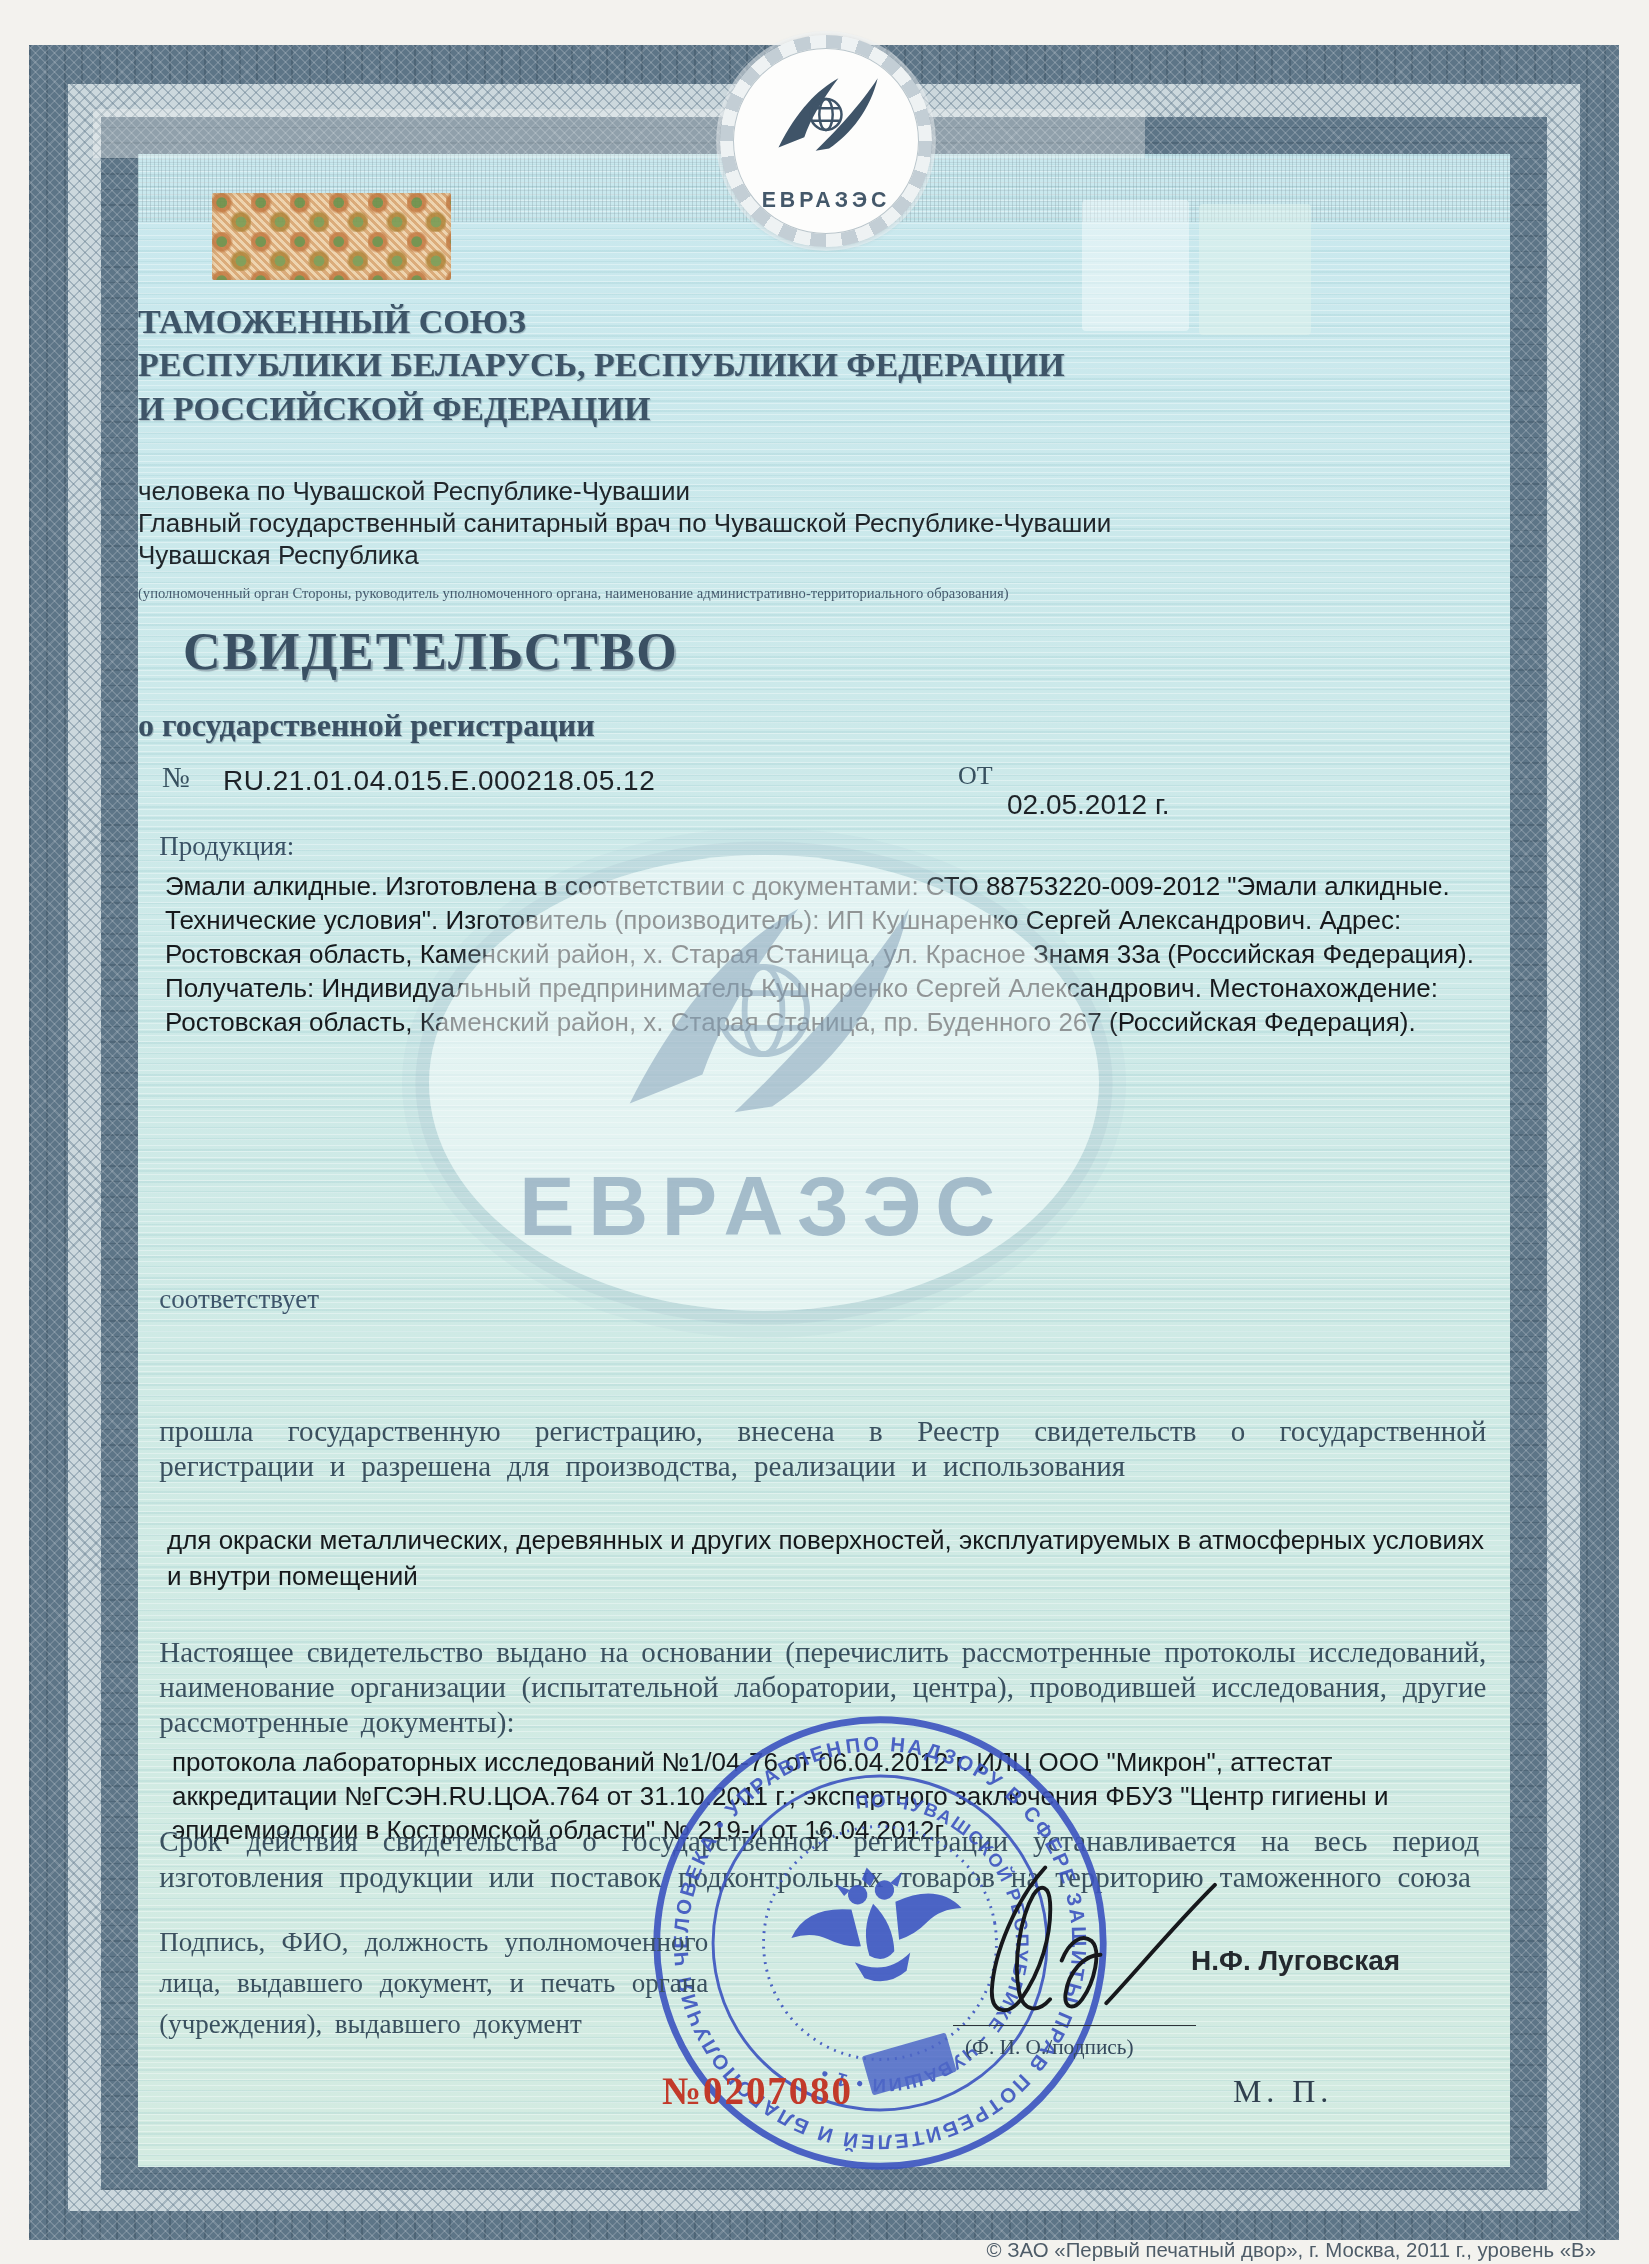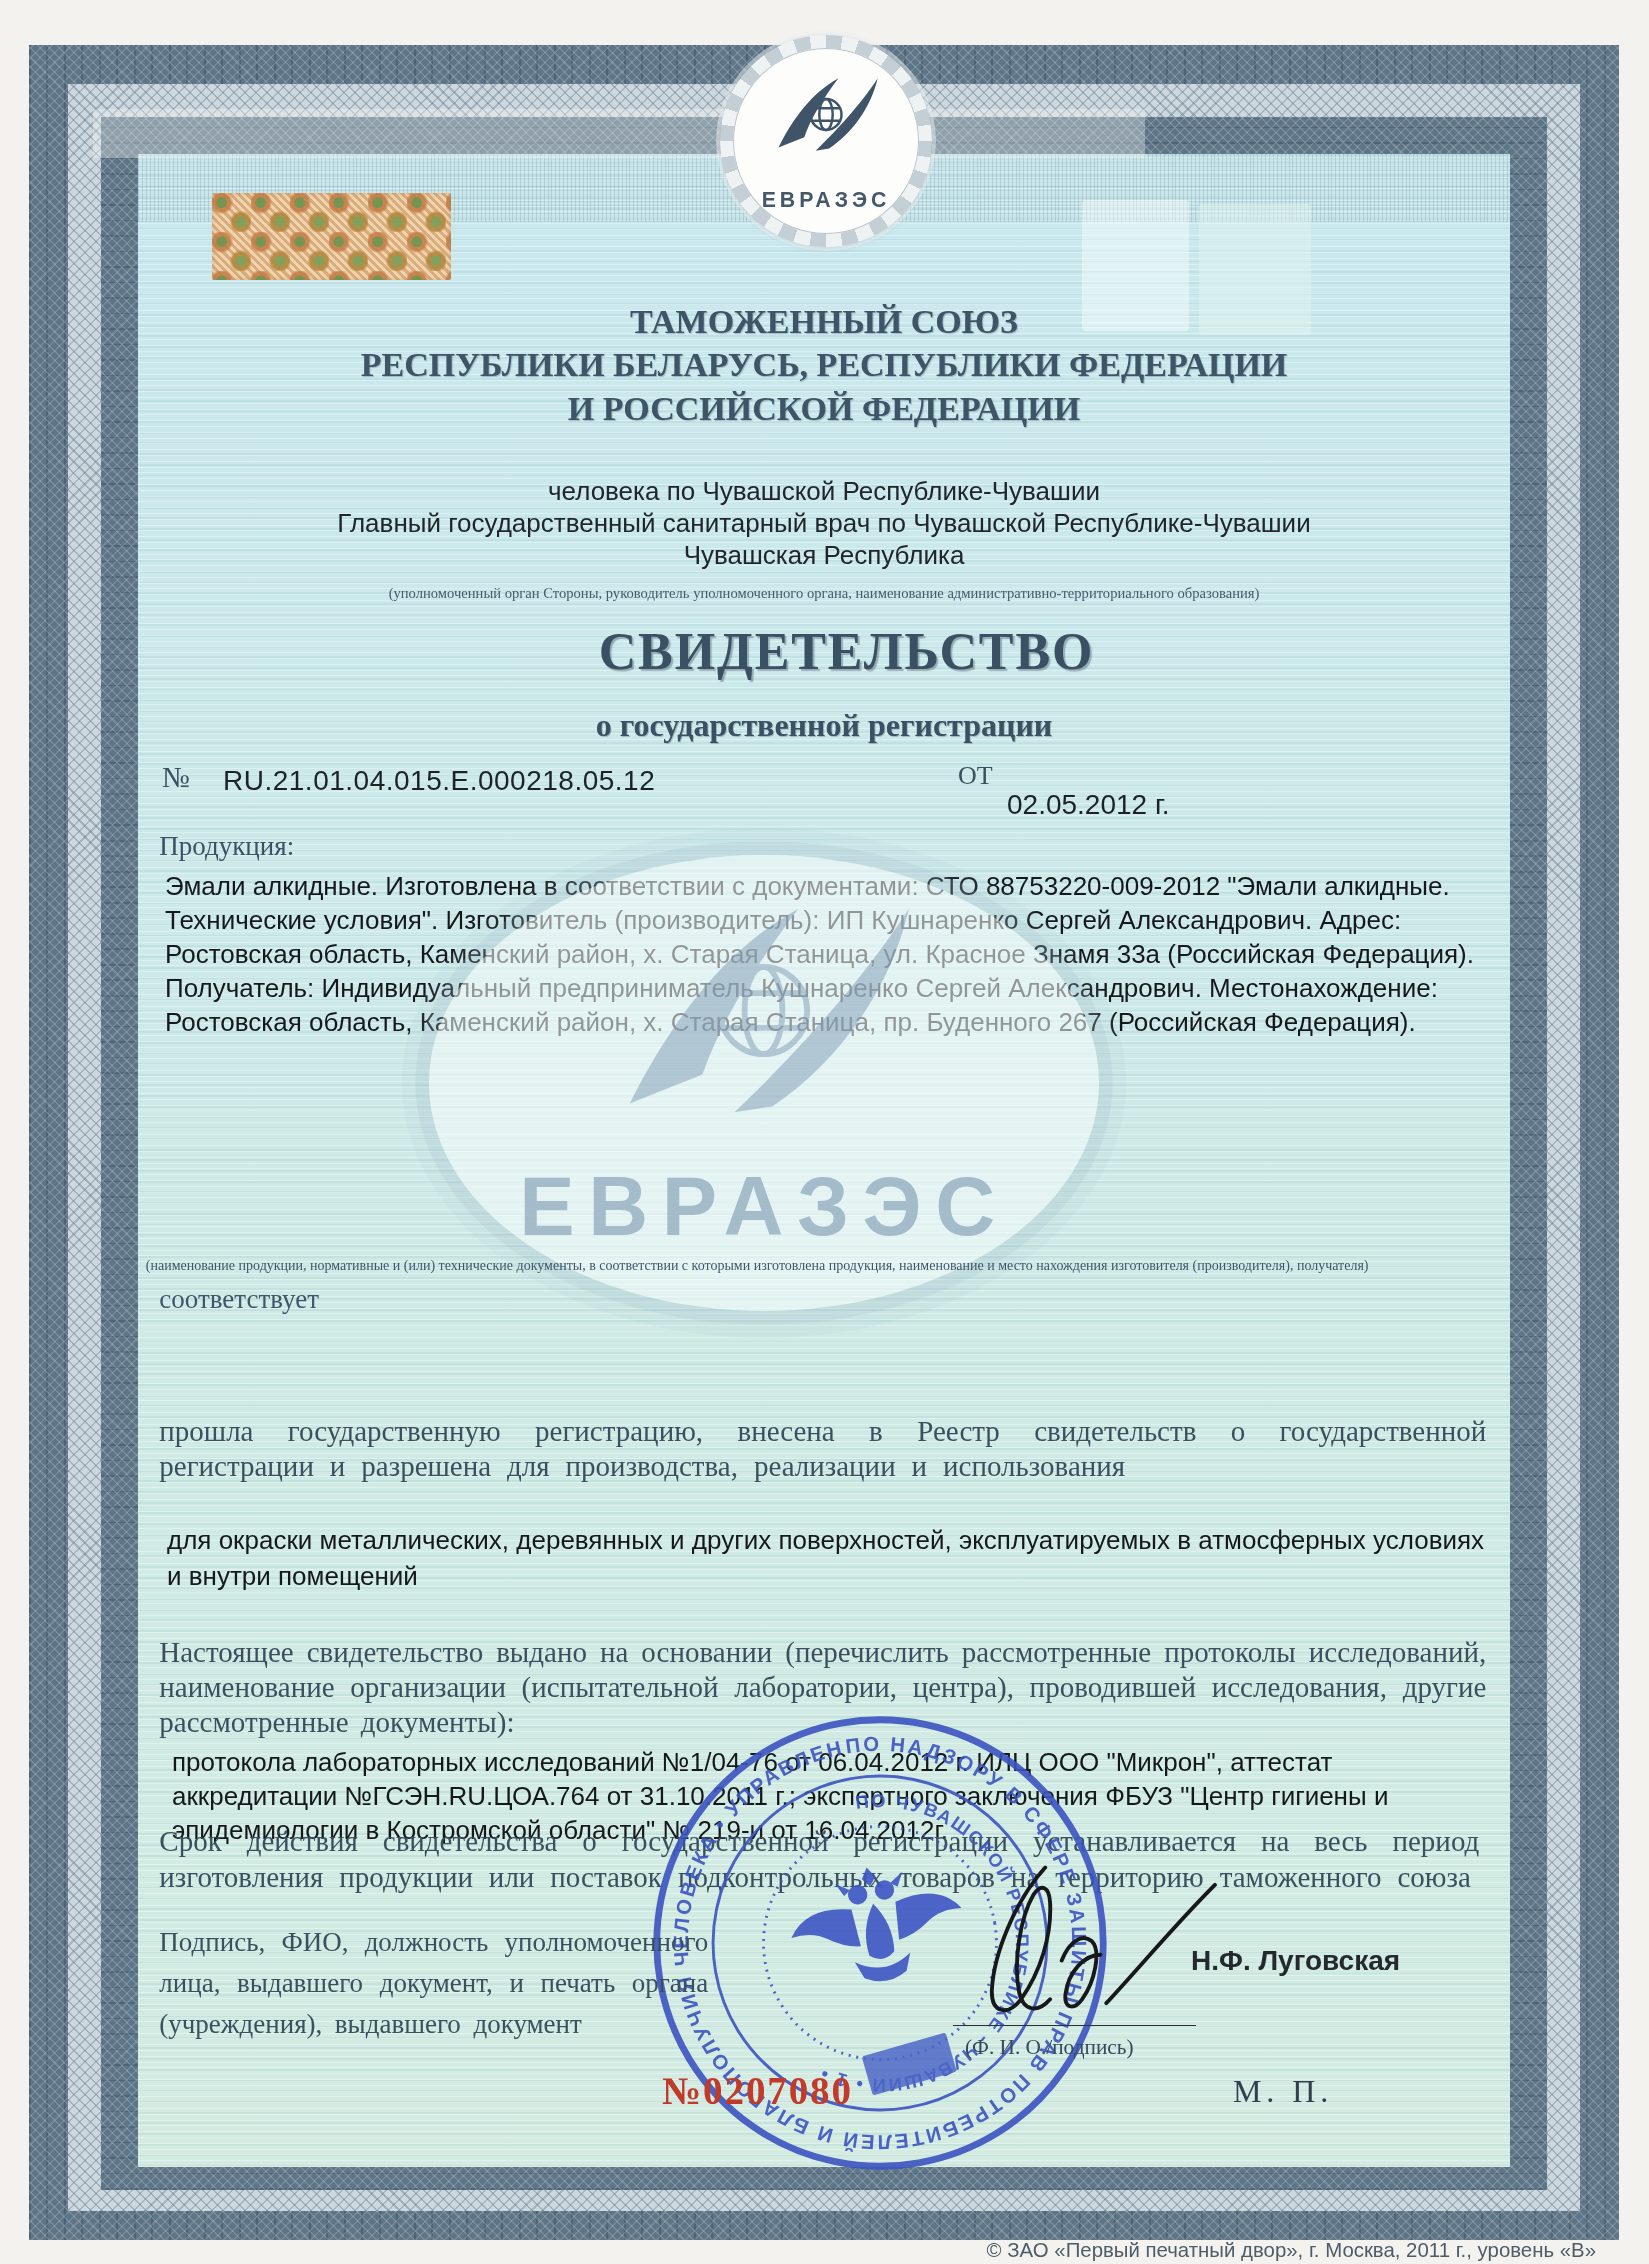--- a/index.html
+++ b/index.html
@@ -48,21 +48,21 @@
       radial-gradient(circle 7.8px at 29px 29px, #7d9a50 0 4.9px, rgba(111,143,70,0) 5.8px),
       radial-gradient(circle 11.6px at 9.7px 9.7px, rgba(196,118,58,.9) 0 8.7px, rgba(196,118,58,0) 11.6px),
       radial-gradient(circle 11.6px at 29px 29px, rgba(176,128,48,.9) 0 8.7px, rgba(176,128,48,0) 11.6px),
       repeating-linear-gradient(45deg, rgba(255,236,200,.55) 0 2.9px, rgba(214,150,86,.45) 2.9px 5.8px);
     background-size:39px 39px,39px 39px,39px 39px,39px 39px,auto;
     box-shadow:0 0 5.8px rgba(150,110,60,.35) inset;opacity:.92;}
 
   
   .ser{font-family:"Liberation Serif",serif;color:#3c5265;}
   .san{font-family:"Liberation Sans",sans-serif;color:#1d2227;}
-  .center{left:0;right:0;text-align:center;}
+  .center{left:0;right:0;}
   .union-title{font-weight:bold;font-size:34px;line-height:44px;color:#3e5568;
     text-shadow:1px 1px 1px rgba(70,95,115,.35);}
   .authority{font-size:26px;line-height:32px;color:#20262b;}
   .auth-note{font-size:14.6px;color:#445a6d;}
   .doc-title{font-weight:bold;font-size:52px;letter-spacing:1.9px;color:#3a5063;
     text-shadow:1.9px 1.9px 1px rgba(80,100,118,.45);}
   .doc-sub{font-weight:bold;font-size:32px;color:#3a5063;text-shadow:1px 1px 0 rgba(80,100,118,.35);}
   .reg-row span{display:inline-block;}
   .p-serif{font-size:29px;line-height:35px;text-align:justify;word-spacing:8.7px;color:#3a505f;}
   .p-sans{font-size:26px;line-height:34px;color:#16191c;}
@@ -146,21 +146,20 @@
           </g>
           <g fill="none" stroke="#7e9cb5" stroke-width="2">
             <circle cx="60" cy="40" r="15"></circle>
             <ellipse cx="60" cy="40" rx="6.5" ry="15"></ellipse>
             <path d="M46.5 34 H73.5 M46.5 46 H73.5"></path>
           </g>
         </svg>
         <div class="wm-label">ЕВРАЗЭС</div>
       </div>
 
-      <div class="abs footnote ser" style="left:7.8px;top:1104px;">(наименование продукции, нормативные и (или) технические документы, в соответствии с которыми изготовлена продукция, наименование и место нахождения изготовителя (производителя), получателя)</div>
       <div class="abs ser" style="left:21.3px;top:1130px;font-size:27px;color:#3e556b;">соответствует</div>
 
       <div class="abs p-serif ser" style="left:21.3px;top:1260px;width:1327px;">прошла государственную регистрацию, внесена в Реестр свидетельств о государственной регистрации и разрешена для производства, реализации и использования</div>
       <div class="abs p-sans san" style="left:29px;top:1368px;width:1334px;line-height:36px;">для окраски металлических, деревянных и других поверхностей, эксплуатируемых в атмосферных условиях и внутри помещений</div>
 
       <div class="abs p-serif ser" style="left:21.3px;top:1481px;width:1327px;word-spacing:4.9px;">Настоящее свидетельство выдано на основании (перечислить рассмотренные протоколы исследований, наименование организации (испытательной лаборатории, центра), проводившей исследования, другие рассмотренные документы):</div>
       <div class="abs p-sans san" style="left:34px;top:1591px;width:1310px;font-size:26px;line-height:34px;">протокола лабораторных исследований №1/04-76 от 06.04.2012 г. ИЛЦ ООО "Микрон", аттестат аккредитации №ГСЭН.RU.ЦОА.764 от 31.10.2011 г.; экспертного заключения ФБУЗ "Центр гигиены и эпидемиологии в Костромской области" № 219-и от 16.04.2012г.</div>
 
       <div class="abs p-serif ser" style="left:21.3px;top:1669px;width:1320px;line-height:36px;">Срок действия свидетельства о государственной регистрации устанавливается на весь период изготовления продукции или поставок подконтрольных товаров на территорию таможенного союза</div>
 

